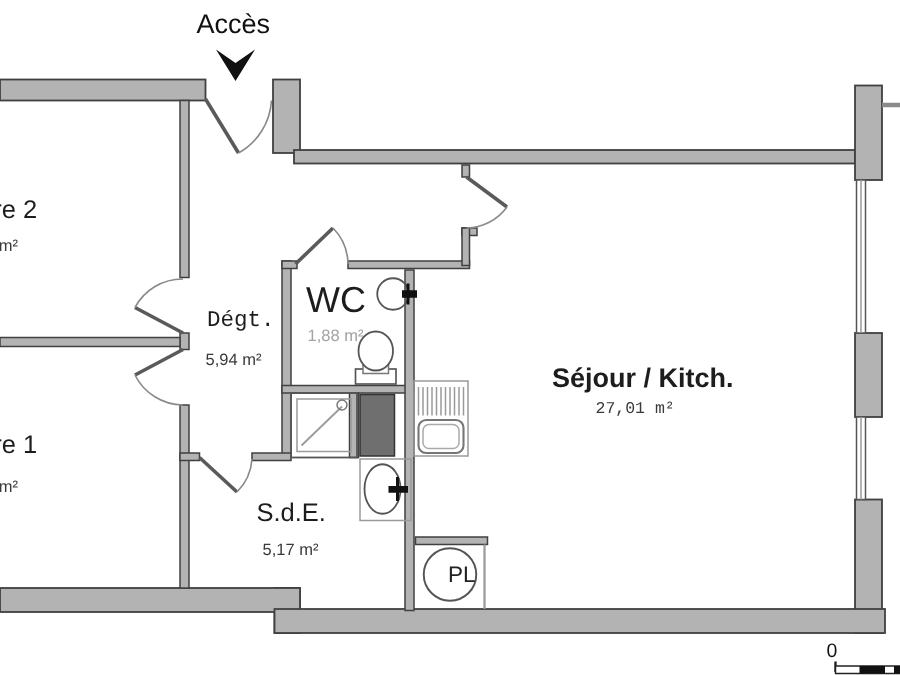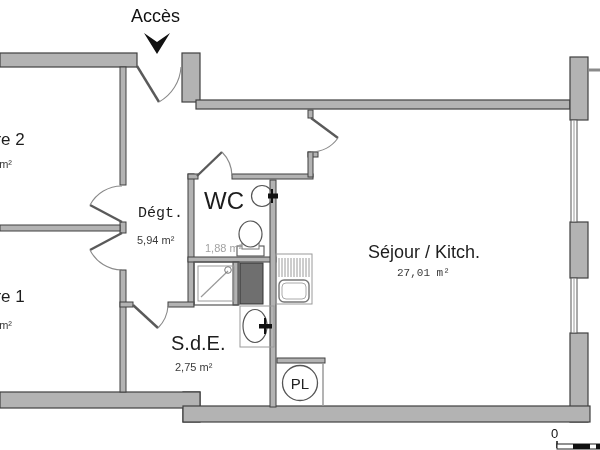--- a/index.html
+++ b/index.html
@@ -8,35 +8,35 @@
     width:600px;height:450px;
     background:#ffffff;
     overflow:hidden;
     font-family:"Liberation Sans", sans-serif;
     color:#1a1a1a;
   }
   #plan svg{position:absolute;left:0;top:0;}
   .lbl{position:absolute;white-space:nowrap;line-height:1;}
   .room-name{font-size:17px;color:#1d1d1d;}
   .room-area{font-size:11px;color:#3a3a3a;}
-  .muted{color:#a2a2a2;margin-top:24px;}
+  .muted{color:#a2a2a2;}
   #acces-label{left:131px;top:7px;font-size:18px;color:#111;}
   #bre2-label{left:-14px;top:131px;}
   #bre2-area{left:-10px;top:159px;}
   #bre1-label{left:-14px;top:288px;}
   #bre1-area{left:-10px;top:320px;}
   #degt-label{left:138px;top:206px;font-size:15px;font-family:Liberation Mono, monospace;}
   #degt-area{left:137px;top:235px;}
   #wc-label{left:204px;top:189px;font-size:24px;}
   #wc-area{left:205px;top:219px;}
-  #sde-label{left:171px;top:333px;font-size:20px;}
+  #sde-label{left:171px;top:333px;font-size:17px;}
   #sde-area{left:175px;top:362px;}
-  #sejour-label{left:368px;top:243px;font-size:18px;}
+  #sejour-label{left:368px;top:243px;font-size:18px;font-weight:bold;}
   #sejour-area{left:397px;top:268px;font-family:Liberation Mono, monospace;}
-  #pl-label{left:283px;top:376px;width:34px;text-align:center;font-size:15px;color:#222;}
+  #pl-label{left:283px;top:376px;width:34px;text-align:right;font-size:15px;color:#222;}
   #scale-zero{left:551px;top:427px;font-size:13px;color:#111;}
 </style>
 </head>
 <body>
 
 <div id="plan">
 
   <svg width="600" height="450" viewBox="0 0 600 450">
 
     <g fill="#b3b3b3" stroke="#404040" stroke-width="1.2">
@@ -172,21 +172,21 @@
   <div class="lbl room-name" id="bre1-label">bre 1</div>
   <div class="lbl room-area" id="bre1-area">9 m²</div>
 
   <div class="lbl room-name" id="degt-label">Dégt.</div>
   <div class="lbl room-area" id="degt-area">5,94 m²</div>
 
   <div class="lbl room-name" id="wc-label">WC</div>
   <div class="lbl room-area muted" id="wc-area">1,88 m²</div>
 
   <div class="lbl room-name" id="sde-label">S.d.E.</div>
-  <div class="lbl room-area" id="sde-area">2,75 m²</div>
+  <div class="lbl room-area" id="sde-area">5,17 m²</div>
 
   <div class="lbl room-name" id="sejour-label">Séjour / Kitch.</div>
   <div class="lbl room-area" id="sejour-area">27,01 m²</div>
 
   <div class="lbl" id="pl-label">PL</div>
 
   <div class="lbl" id="scale-zero">0</div>
 </div>
 
 </body></html>

